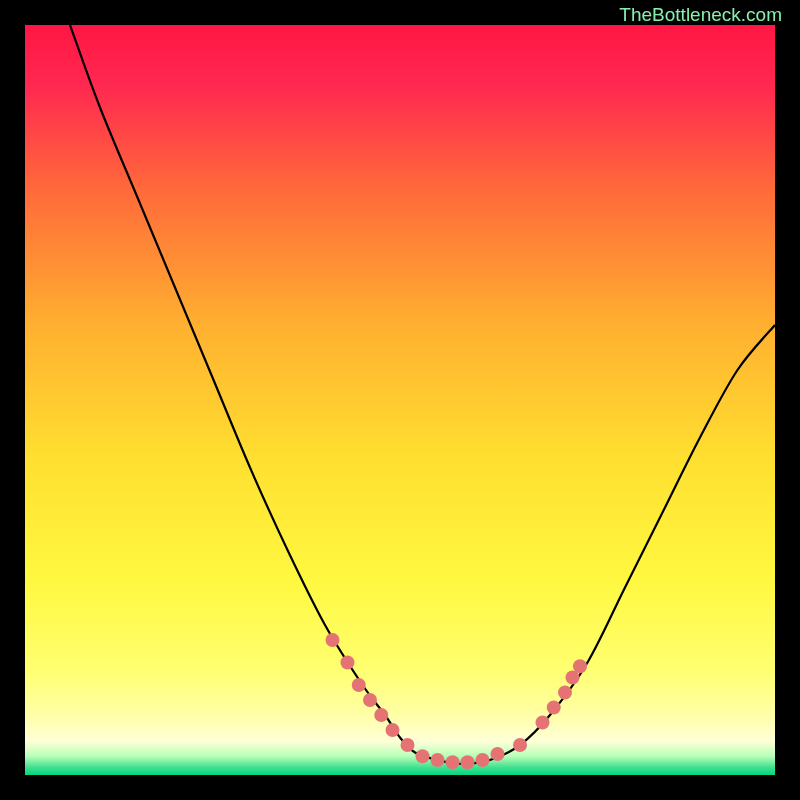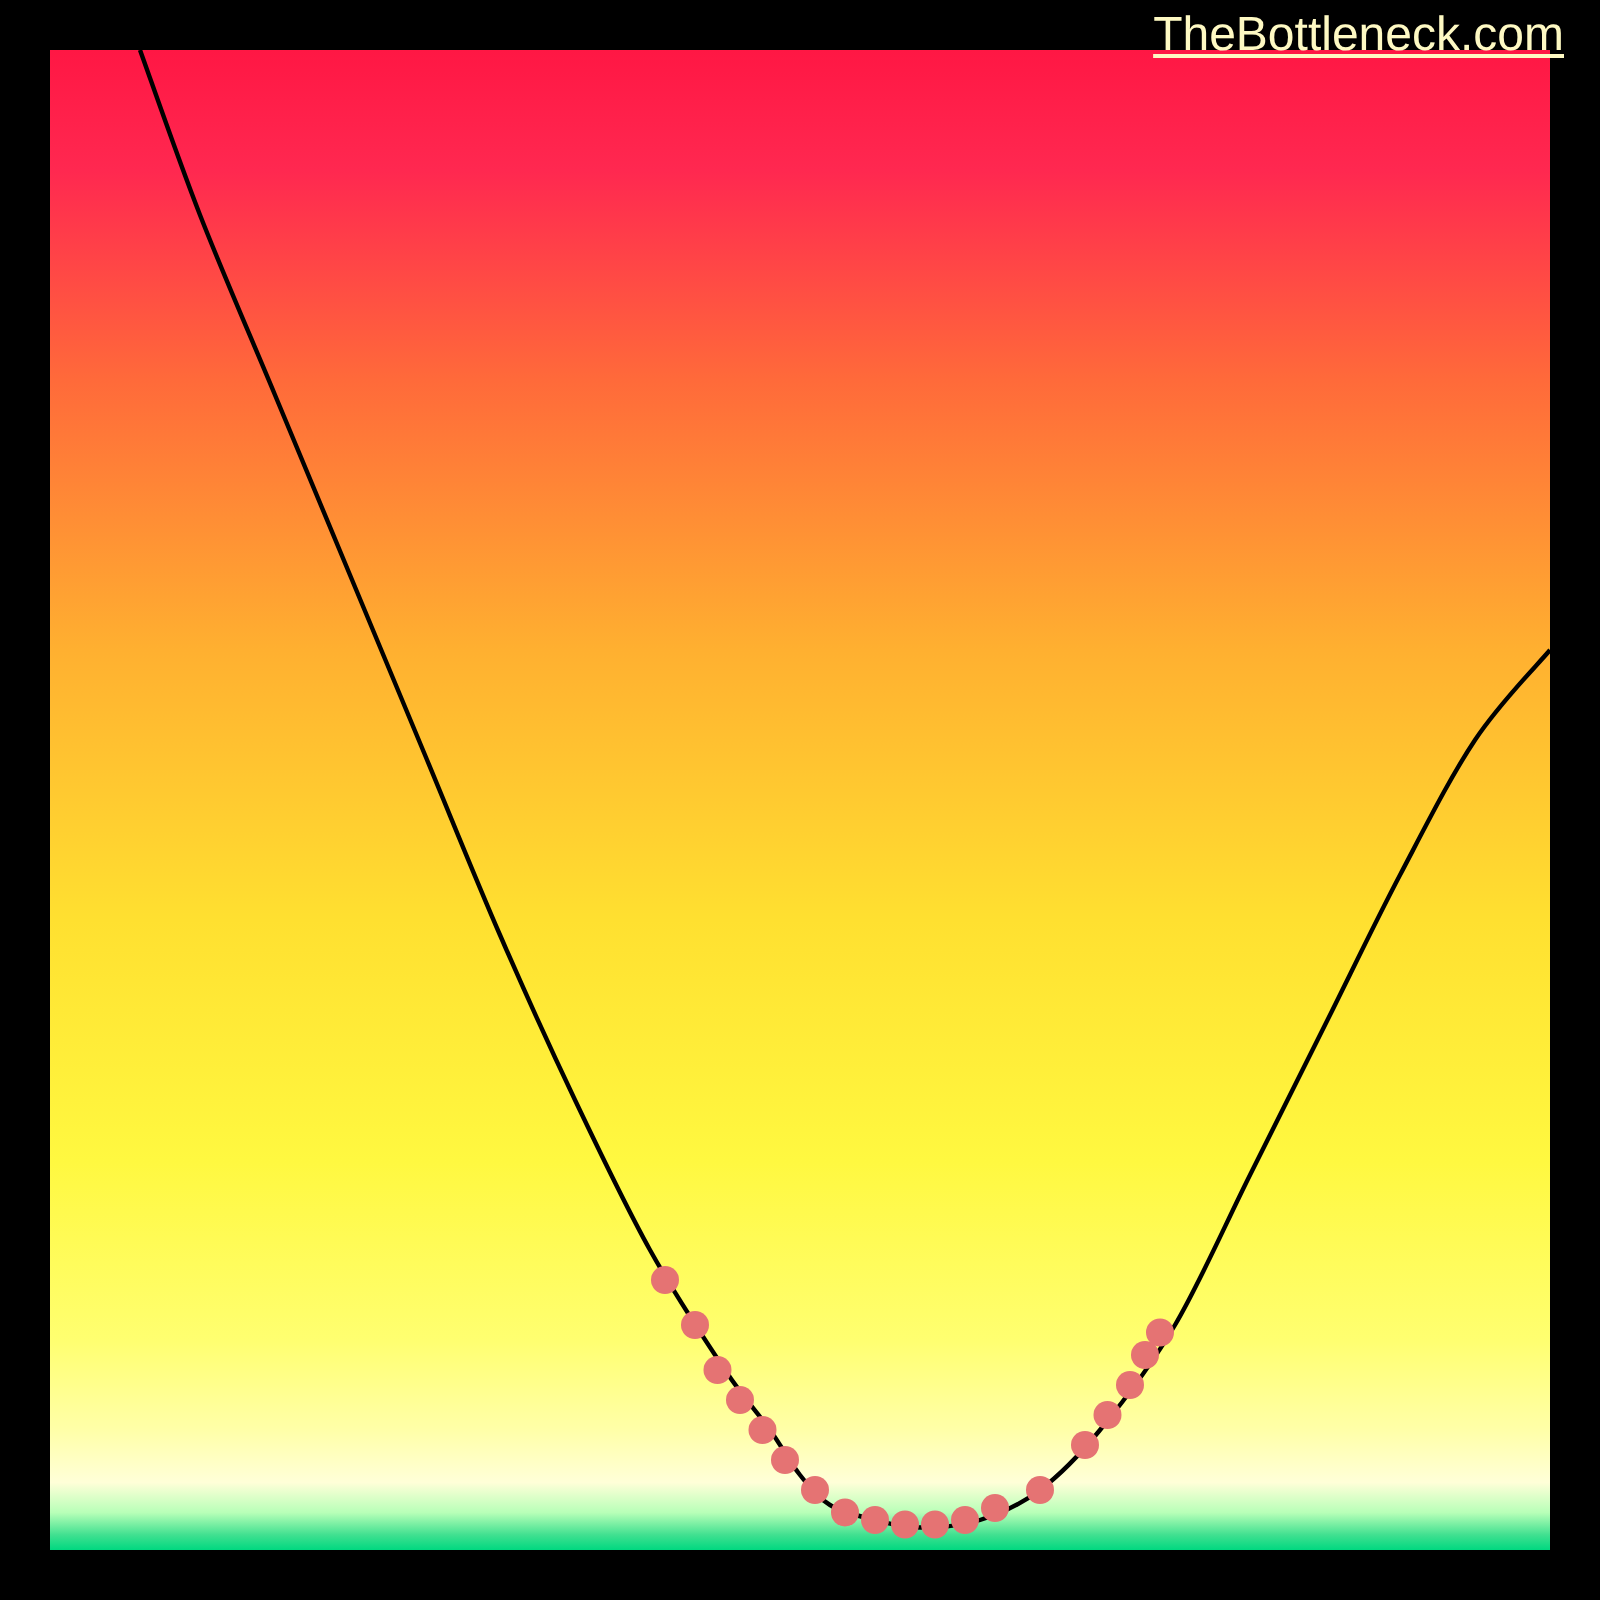--- a/index.html
+++ b/index.html
@@ -8,25 +8,24 @@
     height: 800px;
     background: #000;
     position: relative;
     overflow: hidden;
     font-family: Arial, sans-serif;
   }
   .watermark {
     position: absolute;
     top: 4px;
     right: 18px;
-    color: #fef9c3;
-    font-size: 24px;
+    color: #86efac;
+    font-size: 19px;
     font-weight: 500;
     z-index: 10;
-    text-decoration: underline;
   }
   .chart-area {
     position: absolute;
     left: 25px;
     top: 25px;
     width: 750px;
     height: 750px;
   }
   .gradient-bg {
     position: absolute;

